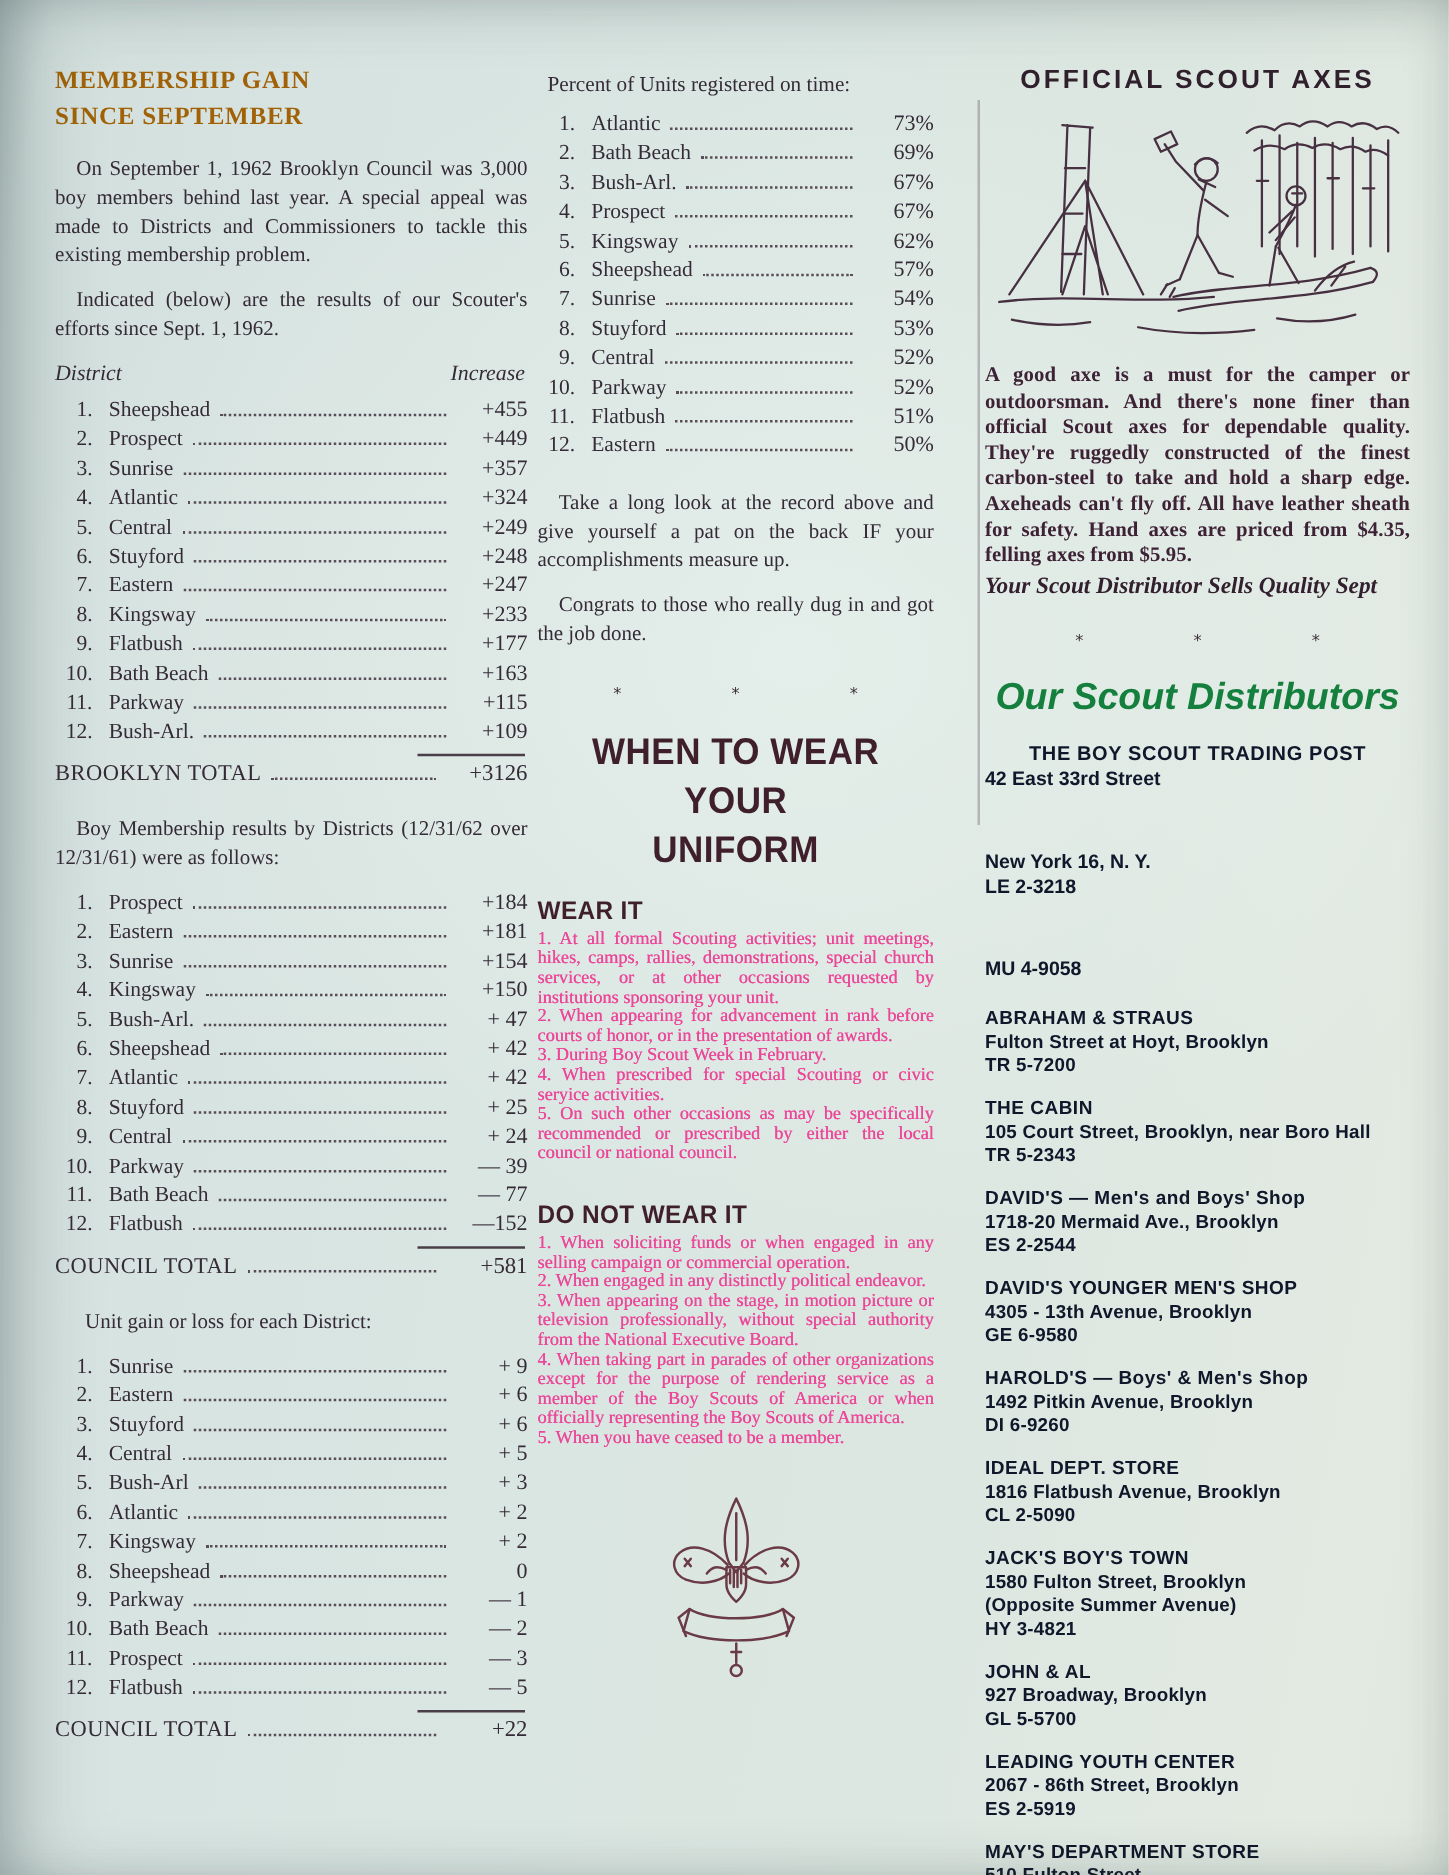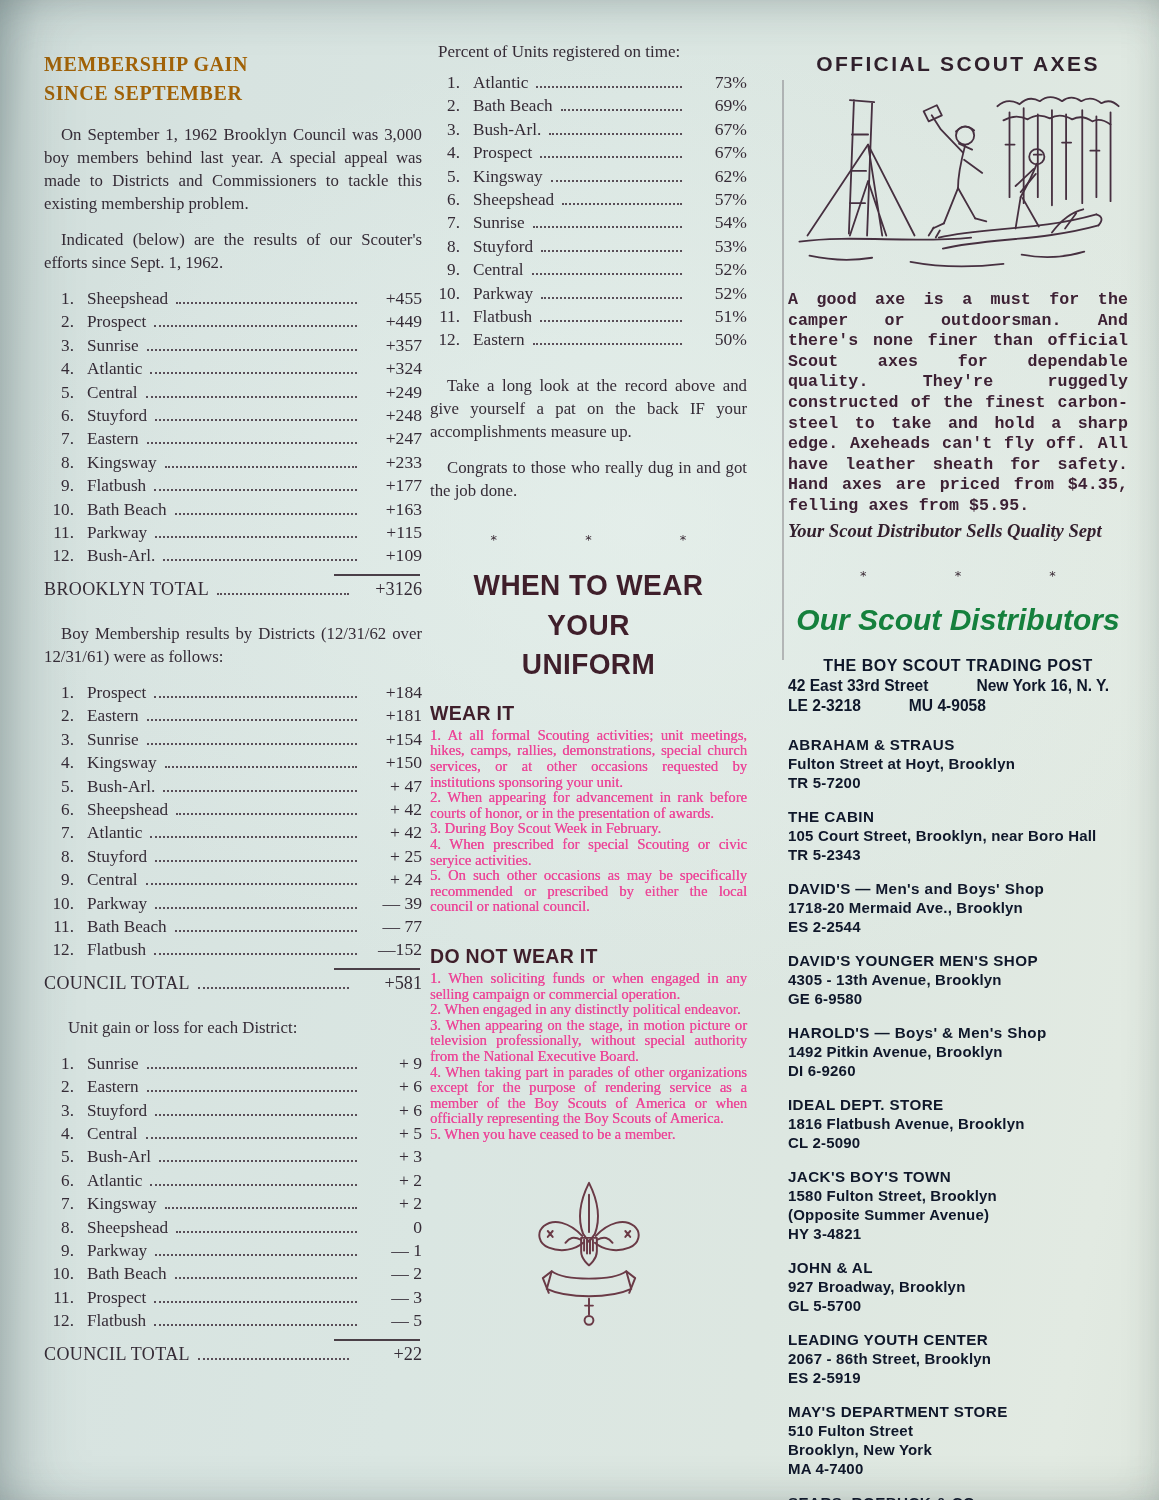--- a/index.html
+++ b/index.html
@@ -13,21 +13,21 @@
   }
   body::after{
     content:"";position:absolute;inset:0;pointer-events:none;
     box-shadow:inset 42px 0 70px -34px rgba(60,80,82,0.40),
                inset -18px 0 50px -28px rgba(60,80,82,0.20),
                inset 0 26px 60px -34px rgba(60,80,82,0.28),
                inset 0 -20px 50px -30px rgba(60,80,82,0.18);
   }
   .col{position:absolute;}
   .col-left{left:44px;top:50px;width:378px;}
-  .col-mid{left:430px;top:42px;width:317px;}
+  .col-mid{left:430px;top:58px;width:317px;}
   .col-right{left:788px;top:52px;width:340px;}
 
   
   .serif-p{font-size:16.8px;line-height:23px;text-align:justify;text-indent:17px;margin:0 0 13px 0;}
   .h-serif{font-weight:700;font-size:20px;line-height:29px;letter-spacing:0.6px;margin:0 0 15px 0;color:#a16207;}
 
   
   .lrow{display:flex;align-items:baseline;font-size:17.2px;line-height:23.4px;}
   .lrow .num{width:30px;text-align:right;flex:0 0 auto;}
   .lrow .nm{margin-left:13px;white-space:nowrap;flex:0 0 auto;}
@@ -53,43 +53,47 @@
             color:#3f1f2b;margin:14px 0 3px 0;letter-spacing:0.3px;transform:scaleY(1.05);transform-origin:left;}
   .wear-item{font-size:14.6px;line-height:15.6px;text-align:justify;margin:0;color:#ec4899;
             text-shadow:0.25px 0 0 currentColor;}
   .emblem-wrap{text-align:center;margin-top:34px;}
 
   
   .ad-line{position:absolute;left:-6px;top:28px;width:1.5px;height:580px;background:rgba(58,42,56,0.28);}
   .ax-title{font-family:"Liberation Sans","DejaVu Sans",sans-serif;font-weight:700;font-size:21px;
             letter-spacing:2.4px;text-align:center;color:#30202c;margin:0 0 8px 0;}
   .ax-illo{display:block;margin:0 auto;}
-  .ax-para{font-family:Liberation Mono, monospace;font-weight:700;font-size:16.6px;
+  .ax-para{font-family:Liberation Serif, serif;font-weight:700;font-size:16.6px;
             line-height:20.6px;text-align:justify;color:#3d2134;margin:8px 0 2px 0;letter-spacing:0.1px;}
   .ax-tag{font-style:italic;font-weight:700;font-size:18.6px;color:#33202e;margin:3px 0 0 0;}
   .dist-title{font-family:"Liberation Sans","DejaVu Sans",sans-serif;font-weight:700;font-style:italic;
             font-size:30px;text-align:center;color:#15803d;margin:20px 0 20px 0;}
   .sans-b{font-family:"Liberation Sans","DejaVu Sans",sans-serif;font-weight:700;color:#0f172a;}
   .tp-name{font-size:16px;text-align:center;letter-spacing:0.5px;margin:0 0 2px 0;}
-  .tp-line{display:flex;gap:48px;font-size:15.6px;margin:2px 0;}
+  .tp-line{display:flex;justify-content:center;gap:48px;font-size:15.6px;margin:2px 0;flex-direction:column;}
   .dist-entry{margin:0 0 15px 0;}
   .dist-name{font-size:15.2px;letter-spacing:0.4px;line-height:19px;}
   .dist-addr{font-size:15px;line-height:19px;letter-spacing:0.2px;}
   .trading-post{margin:0 0 20px 0;}
 </style>
 </head>
 <body>
 
 <div class="col col-left">
   <h1 class="h-serif"><span>MEMBERSHIP GAIN</span><br>
     <span>SINCE SEPTEMBER</span></h1>
 
   <p class="serif-p">On September 1, 1962 Brooklyn Council was 3,000 boy members behind last year.  A special appeal was made to Districts and Commissioners to tackle this existing membership problem.</p>
   <p class="serif-p">Indicated (below) are the results of our Scouter's efforts since Sept. 1, 1962.</p>
 
+  <div class="tbl-head">
+    <span>District</span>
+    <span>Increase</span>
+  </div>
 
   <div class="list-block">
 
   <div class="lrow">
       <span class="num">1.</span>
       <span class="nm">Sheepshead</span>
       <span class="leader"></span>
       <span class="val">+455</span>
     </div>
       <div class="lrow">

